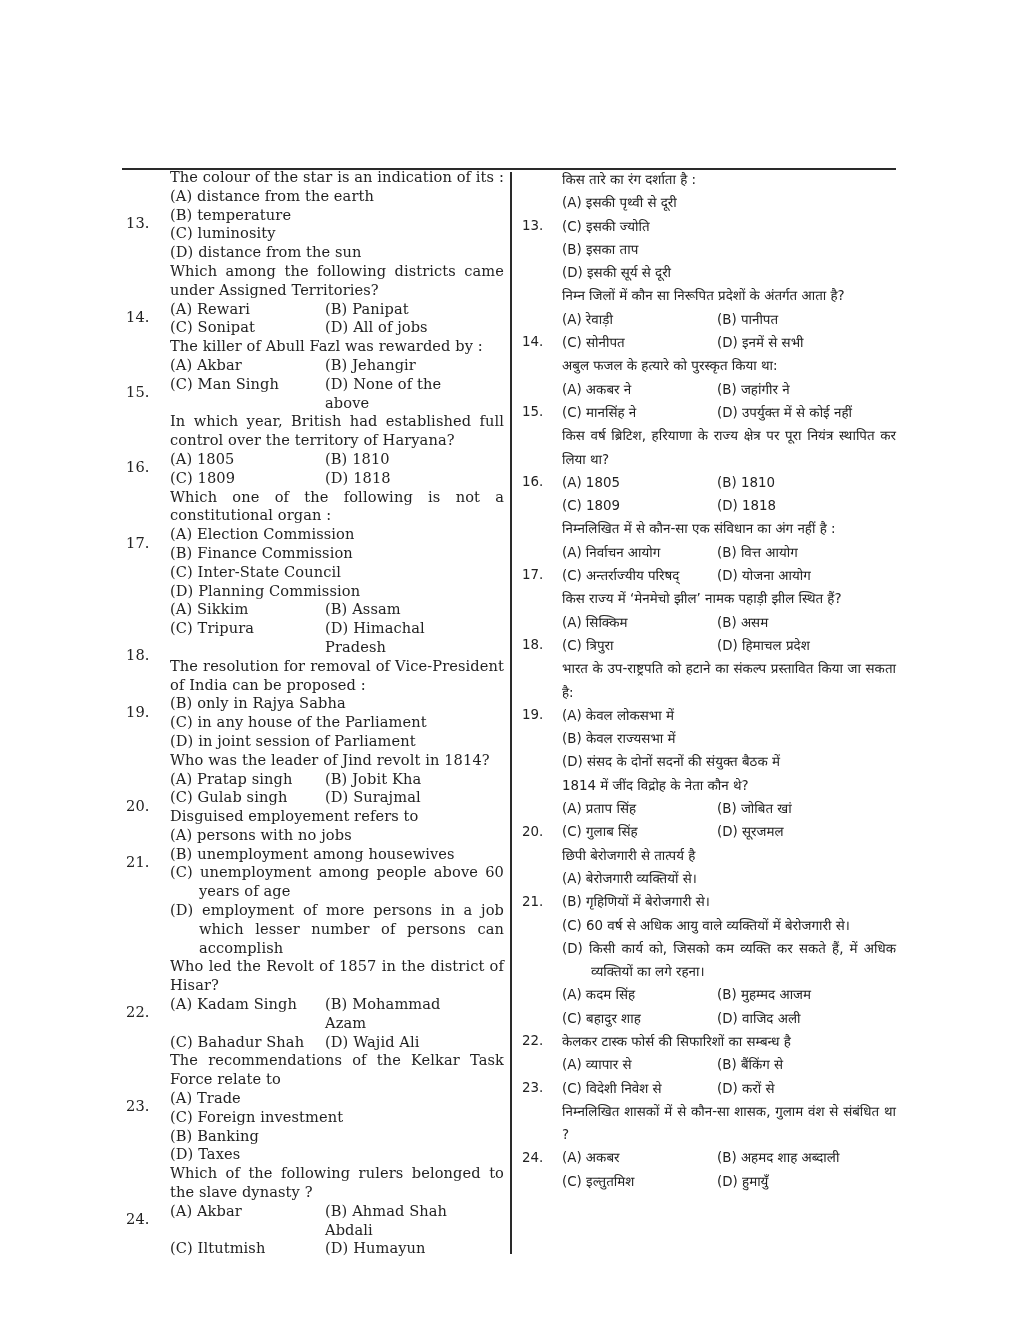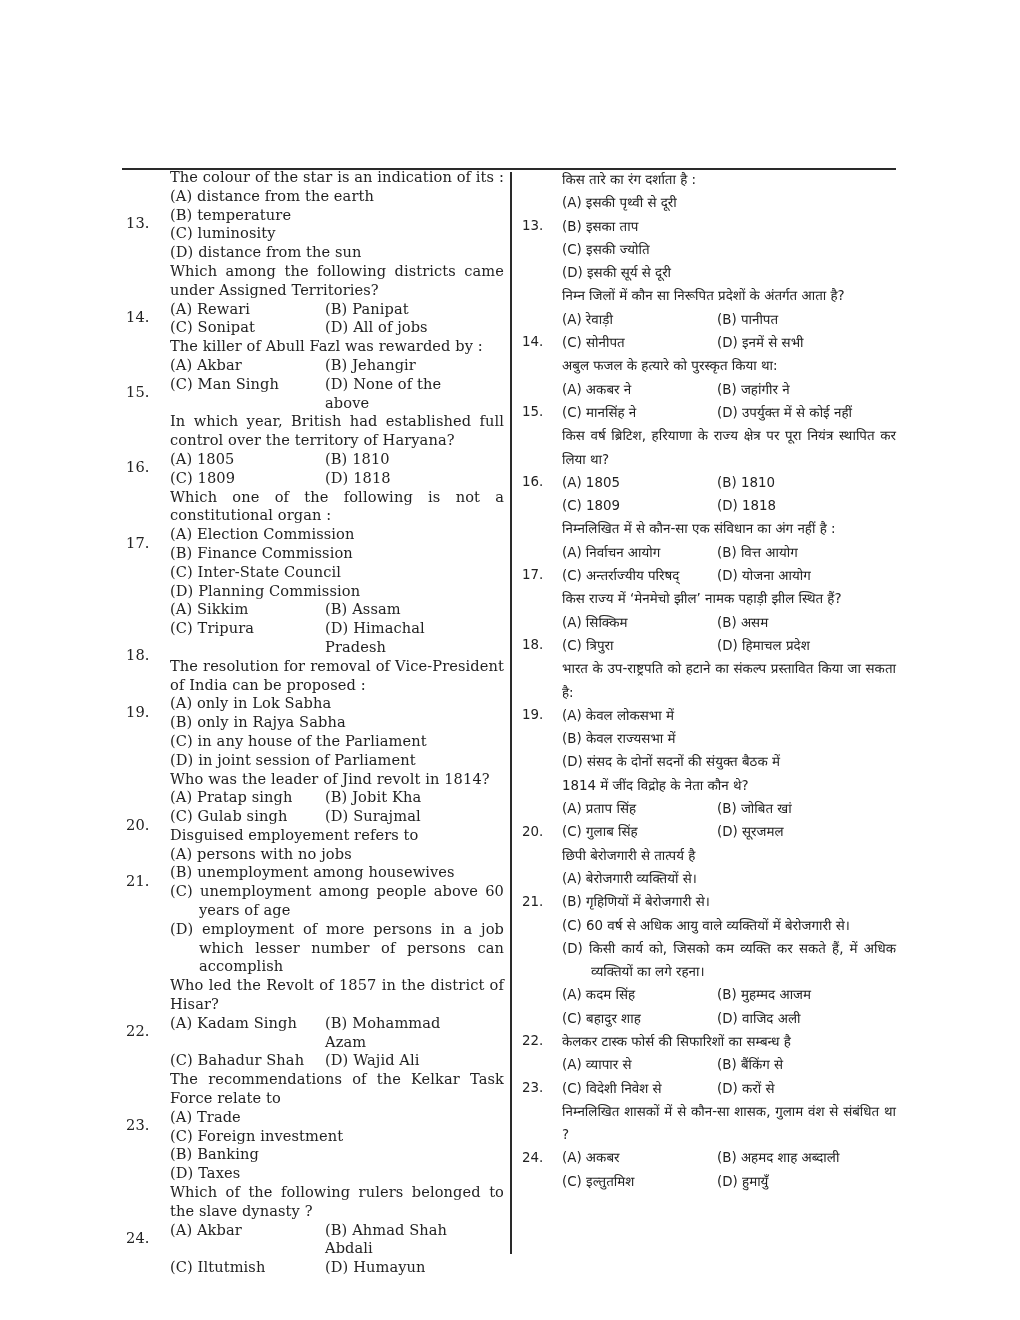--- a/index.html
+++ b/index.html
@@ -92,21 +92,20 @@
       </div>
     <div class="opt-row">
         <span class="opt">(C) Tripura</span>
         <span class="opt">(D) Himachal Pradesh</span>
       </div>
   </div>
 
   <div class="q">
     <span class="q-num">19.</span>
     <div class="q-text">The resolution for removal of Vice-President of India can be proposed :</div>
-    <span class="opt">(A) only in Lok Sabha</span>
     <span class="opt">(B) only in Rajya Sabha</span>
     <span class="opt">(C) in any house of the Parliament</span>
     <span class="opt">(D) in joint session of Parliament</span>
   </div>
 
   <div class="q">
     <span class="q-num">20.</span>
     <div class="q-text">Who was the leader of Jind revolt in 1814?</div>
     <div class="opt-row">
         <span class="opt">(A) Pratap singh</span>
@@ -162,22 +161,22 @@
       </div>
   </div>
 </div>
 
 <div class="col col-hi">
 
   <div class="q">
     <span class="q-num">13.</span>
     <div class="q-text">किस तारे का रंग दर्शाता है :</div>
     <span class="opt">(A) इसकी पृथ्वी से दूरी</span>
+    <span class="opt">(C) इसकी ज्योति</span>
     <span class="opt">(B) इसका ताप</span>
-    <span class="opt">(C) इसकी ज्योति</span>
     <span class="opt">(D) इसकी सूर्य से दूरी</span>
   </div>
 
   <div class="q">
     <span class="q-num">14.</span>
     <div class="q-text">निम्न जिलों में कौन सा निरूपित प्रदेशों के अंतर्गत आता है?</div>
     <div class="opt-row">
         <span class="opt">(A) रेवाड़ी</span>
         <span class="opt">(B) पानीपत</span>
       </div>

